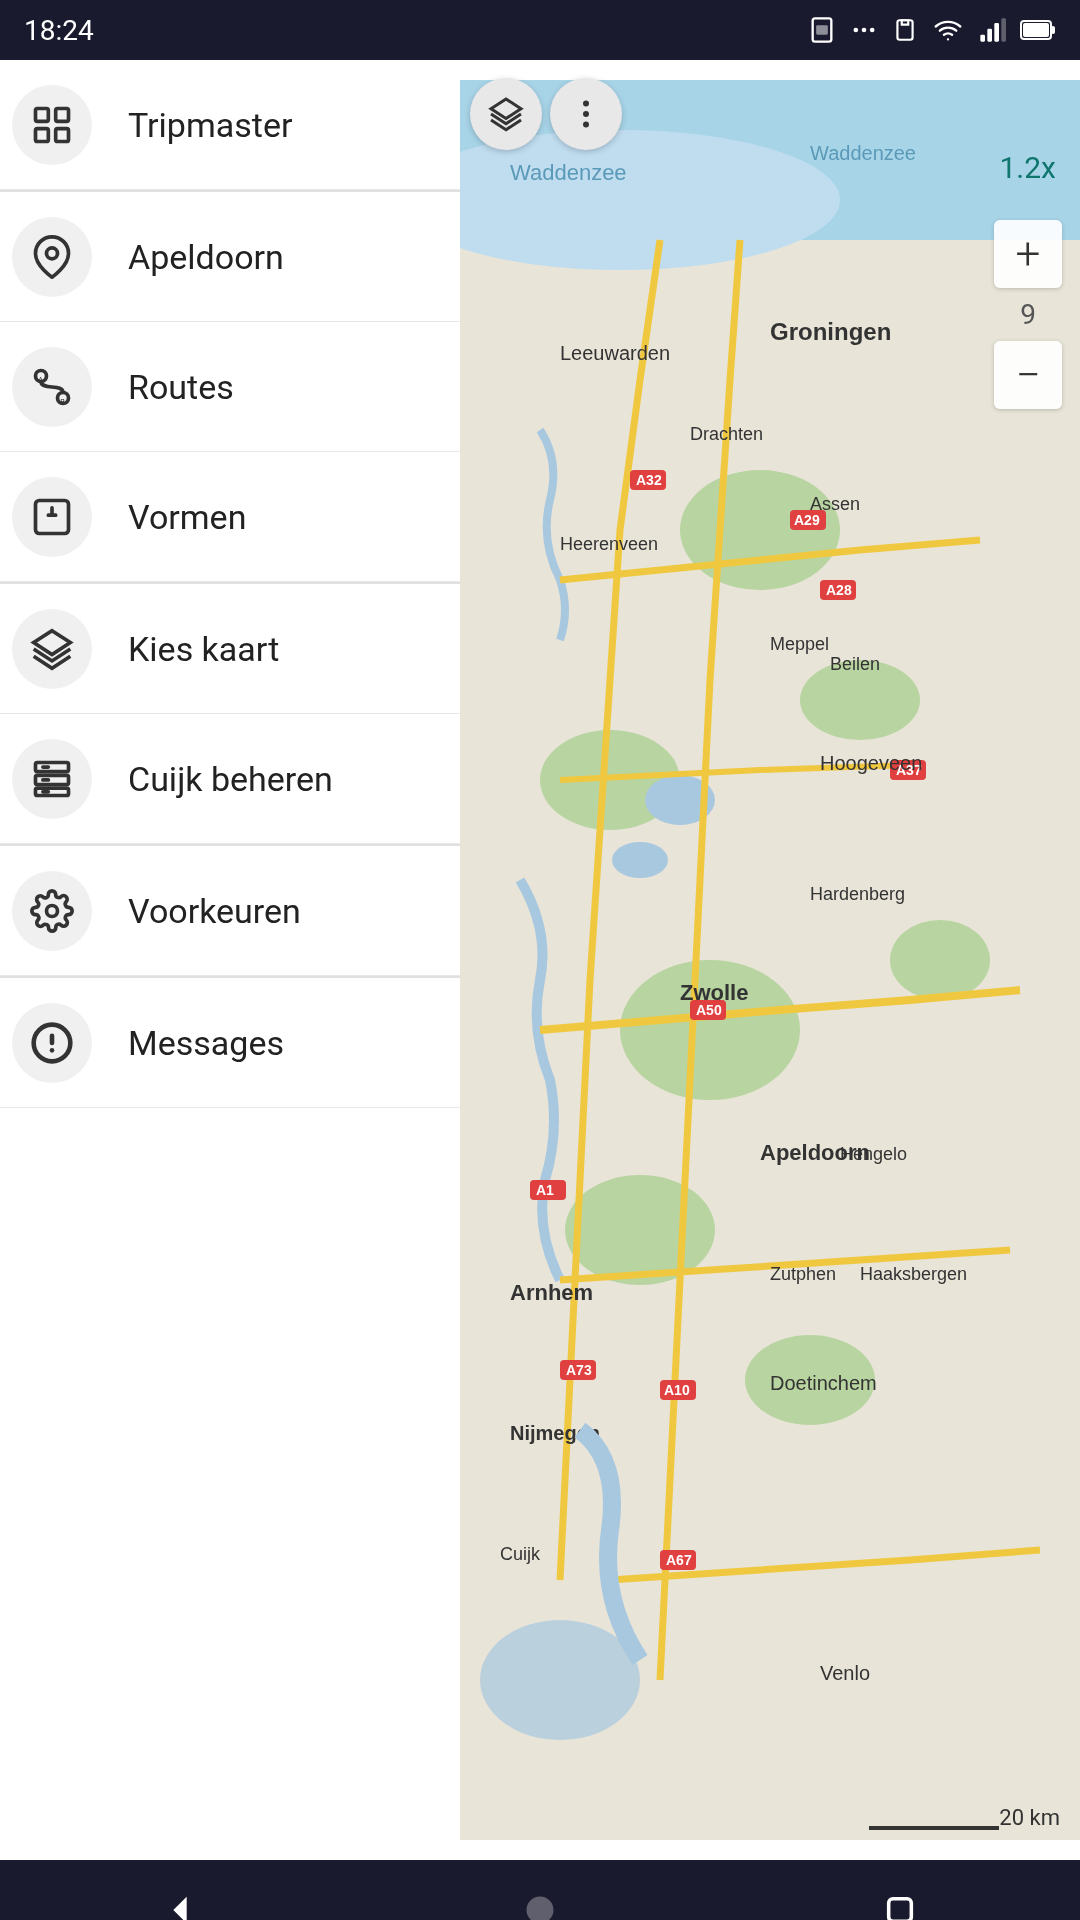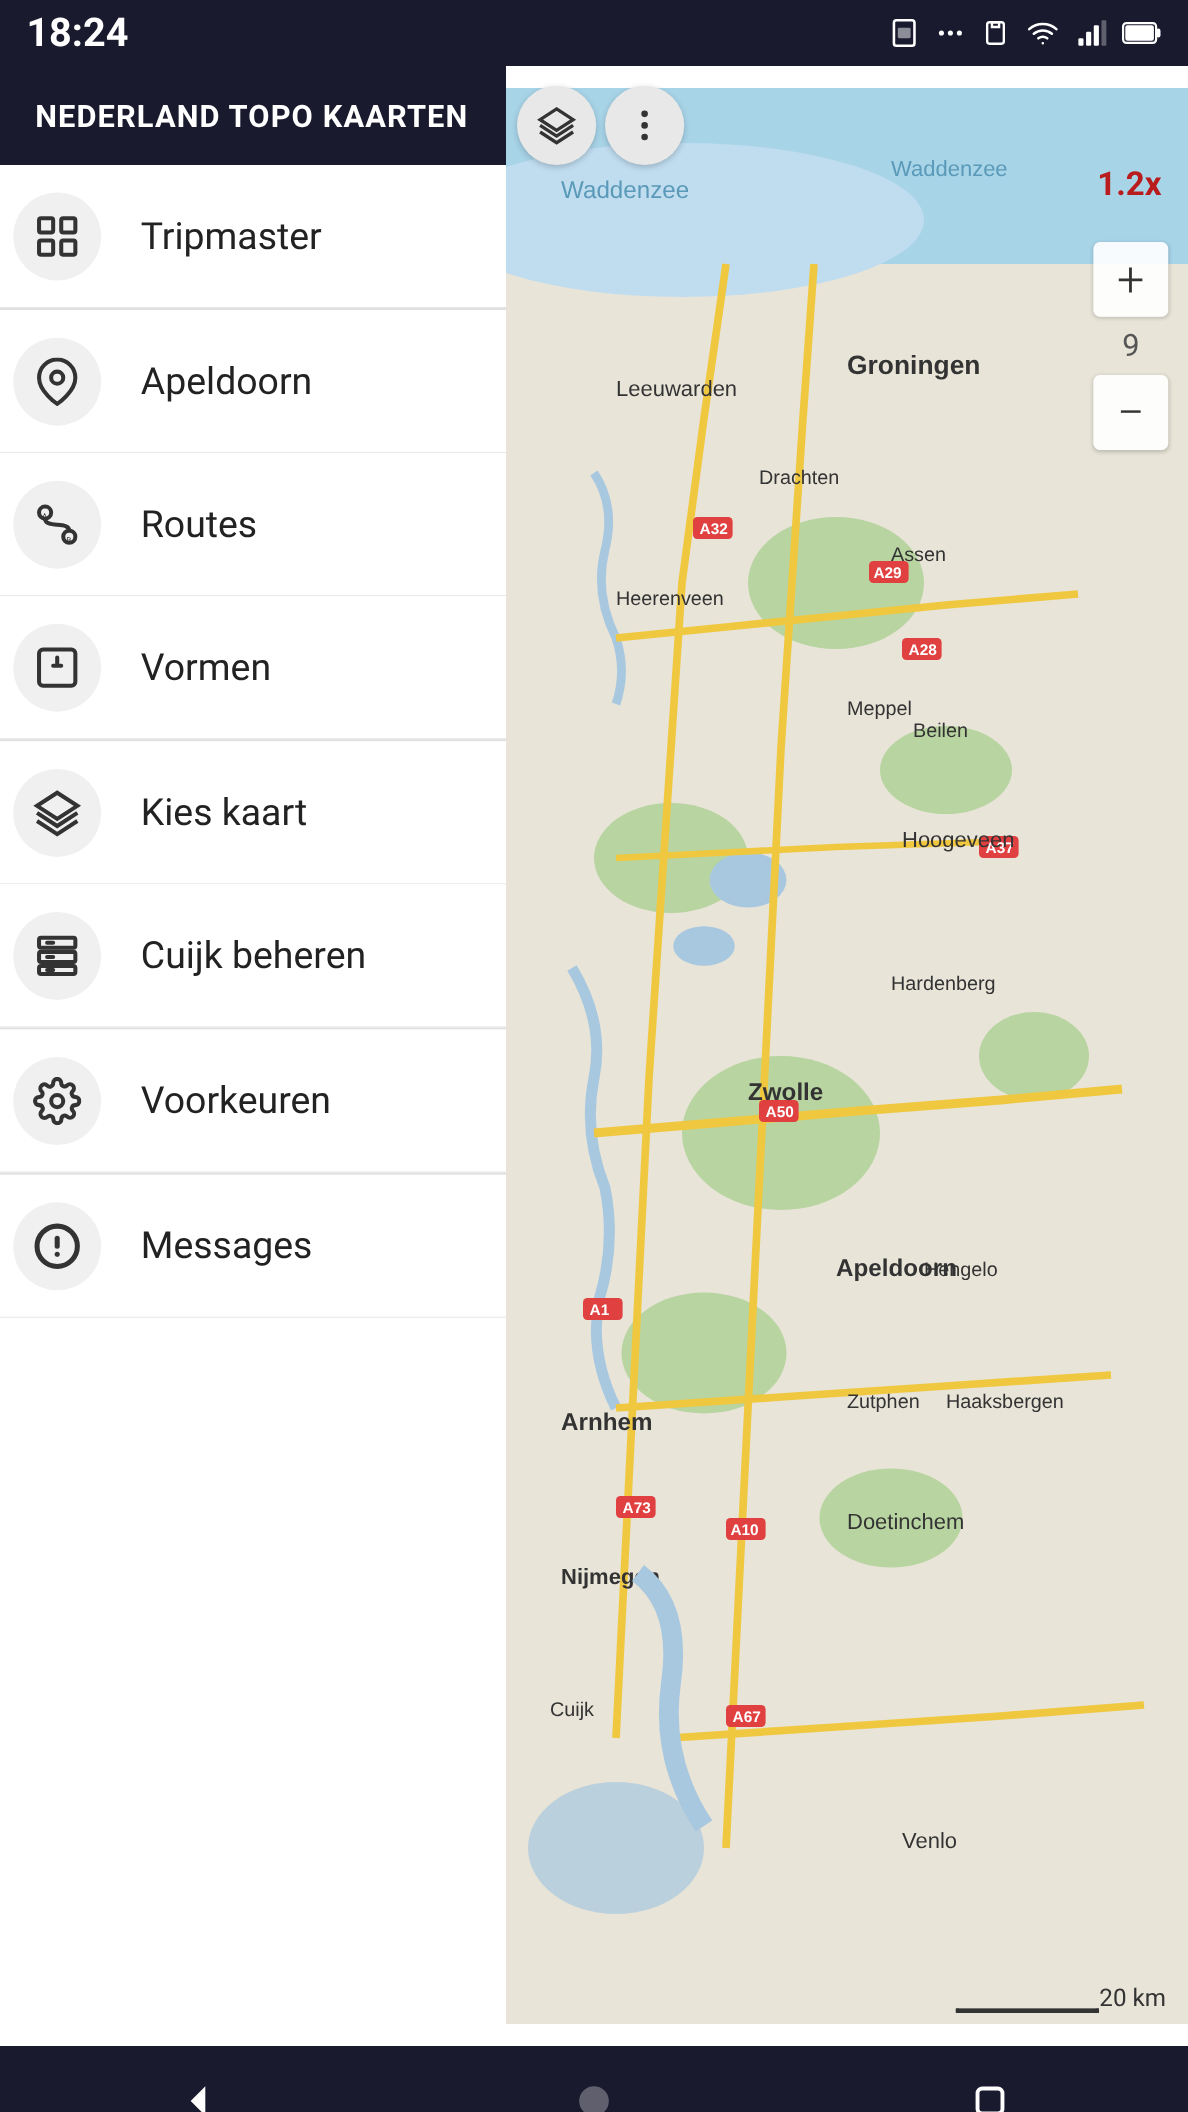--- a/index.html
+++ b/index.html
@@ -21,22 +21,22 @@
       background: #1a1a2e;
       display: flex;
       align-items: center;
       justify-content: space-between;
       padding: 0 24px;
       position: relative;
       z-index: 100;
     }
     .status-time {
       color: #fff;
-      font-size: 36px;
-      font-weight: 700;
+      font-size: 28px;
+      font-weight: 400;
     }
     .status-icons {
       display: flex;
       align-items: center;
       gap: 14px;
     }
 
     
     .main-container {
       display: flex;
@@ -257,23 +257,20 @@
       <rect x="3" y="4" width="26" height="14" rx="2" fill="white"></rect>
       <rect x="31" y="7" width="4" height="8" rx="2" fill="white"></rect>
     </svg>
   </div>
 </div>
 
 <div class="main-container">
 
   <div class="sidebar">
 
-    <div class="sidebar-header">
-      <span class="sidebar-title">NEDERLAND TOPO KAARTEN</span>
-    </div>
 
     <div class="sidebar-menu">
 
       <div class="menu-item">
         <div class="menu-icon-wrapper">
           <svg width="44" height="44" viewBox="0 0 24 24" fill="none" stroke="#333" stroke-width="2">
             <rect x="3" y="3" width="7" height="7" rx="1"></rect>
             <rect x="14" y="3" width="7" height="7" rx="1"></rect>
             <rect x="3" y="14" width="7" height="7" rx="1"></rect>
             <rect x="14" y="14" width="7" height="7" rx="1"></rect>
@@ -459,21 +456,21 @@
       </div>
       <div class="map-btn">
         <svg width="30" height="36" viewBox="0 0 12 24" fill="#333">
           <circle cx="6" cy="5" r="2"></circle>
           <circle cx="6" cy="12" r="2"></circle>
           <circle cx="6" cy="19" r="2"></circle>
         </svg>
       </div>
     </div>
 
-    <div class="zoom-info" style="position:absolute;top:90px;right:24px;font-size:30px;color:#b91c1c;font-weight:700;z-index:10;">1.2x</div>
+    <div class="zoom-info" style="position:absolute;top:90px;right:24px;font-size:30px;color:#0f766e;font-weight:400;z-index:10;">1.2x</div>
 
     <div class="zoom-controls">
       <div class="zoom-btn" style="font-size:44px;font-weight:300;color:#333;">+</div>
       <div class="zoom-number" style="font-size:28px;color:#555;text-align:center;padding:4px 0;">9</div>
       <div class="zoom-btn" style="font-size:44px;font-weight:300;color:#333;line-height:1;">−</div>
     </div>
 
     <div class="scale-bar">
       <div style="display:flex;align-items:center;gap:0;">
         <div style="width:130px;height:4px;background:#333;border-top:3px solid #333;border-left:3px solid #333;border-right:3px solid #333;border-bottom:none;"></div>

